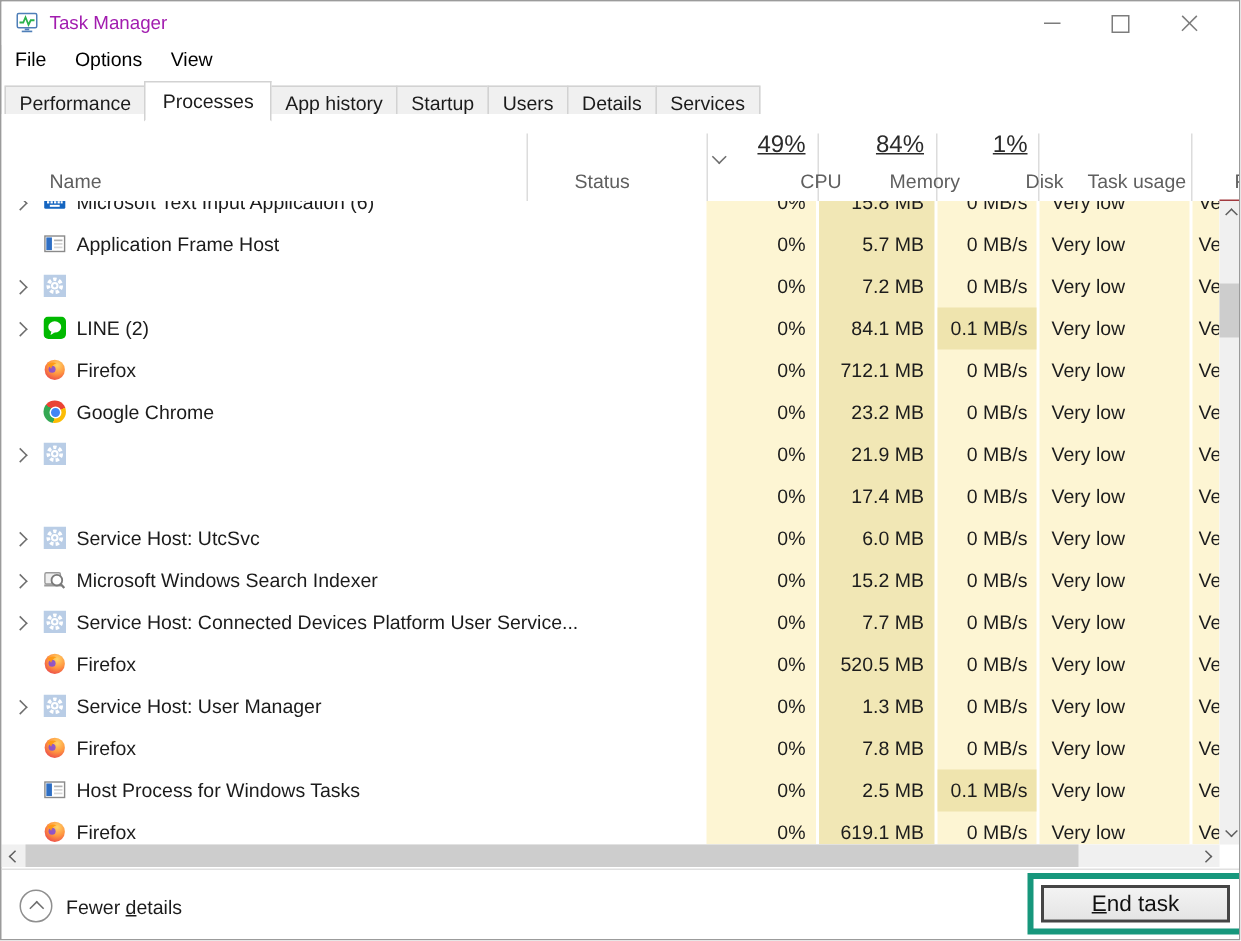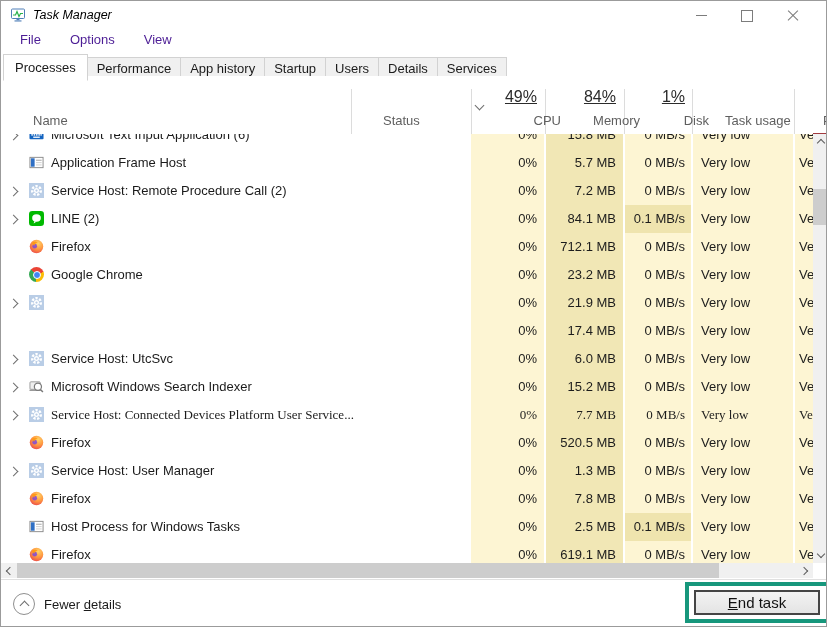--- a/index.html
+++ b/index.html
@@ -2,32 +2,32 @@
 <html><head>
 <meta charset="utf-8">
 <style>
   html,body{margin:0;padding:0;}
   body{font-family:"Liberation Sans", sans-serif; background:#fff;}
   .window{position:relative;width:827px;height:627px;background:#fff;border:1px solid #9b9b9b;box-sizing:border-box;overflow:hidden;}
 
   
   .titlebar{position:absolute;left:0;top:0;width:100%;height:29px;background:#fff;}
   .titlebar .app-icon{position:absolute;left:9px;top:6px;width:16px;height:16px;}
-  .titlebar .title{position:absolute;left:32px;top:7px;font-size:12.5px;color:#000000;font-style:italic;}
+  .titlebar .title{position:absolute;left:32px;top:7px;font-size:12.5px;color:#a21caf;}
   .win-controls{position:absolute;right:10px;top:0;height:29px;display:flex;}
   .win-btn{width:46px;height:29px;display:flex;align-items:center;justify-content:center;}
   .glyph-min{width:11px;height:1px;background:#7c7c7c;}
   .glyph-max{width:10px;height:10px;border:1px solid #7c7c7c;}
   .glyph-close{position:relative;width:12px;height:12px;}
   .glyph-close:before,.glyph-close:after{content:"";position:absolute;left:-1px;top:5px;width:14px;height:1.2px;background:#7c7c7c;}
   .glyph-close:before{transform:rotate(45deg);}
   .glyph-close:after{transform:rotate(-45deg);}
 
   
-  .menubar{position:absolute;left:10px;top:31px;display:flex;gap:29px;padding-left:9px;font-size:13px;color:#4c1d95;}
+  .menubar{position:absolute;left:0;top:31px;display:flex;gap:19px;padding-left:9px;font-size:13px;color:#000000;}
   .menubar span{cursor:default;}
 
   
   .tabstrip{position:absolute;left:2px;top:53px;display:flex;align-items:flex-end;}
   .tab{border:1px solid #d2d2d2;background:#f0f0f0;padding:3px 9px 4px 9px;font-size:13px;color:#1b1b1b;margin-right:-1px;white-space:nowrap;}
   .tab.active{background:#fff;border-bottom:1px solid #fff;padding:5px 11px 5px 11px;z-index:2;position:relative;}
 
   
   .hdr{position:absolute;left:0;top:75px;width:812px;height:58px;background:#fff;}
   .hdr-sep{position:absolute;top:13px;bottom:0;width:1px;background:#dcdcdc;}
@@ -111,22 +111,22 @@
     </div>
   </div>
 
   <div class="menubar">
     <span>File</span>
     <span>Options</span>
     <span>View</span>
   </div>
 
   <div class="tabstrip">
+    <div class="tab">Performance</div>
     <div class="tab active">Processes</div>
-    <div class="tab">Performance</div>
     <div class="tab">App history</div>
     <div class="tab">Startup</div>
     <div class="tab">Users</div>
     <div class="tab">Details</div>
     <div class="tab">Services</div>
   </div>
 
   <div class="hdr">
     <div class="hdr-sep" style="left:350px;"></div>
     <div class="hdr-sep" style="left:470px;"></div>
@@ -200,21 +200,20 @@
         <span class="cell cell-trend">Ve</span>
       </div>
       <div class="row" style="top: 43px;">
         <span class="expander chev chev-right"></span>
         <span class="proc-icon"><svg width="15" height="15" viewBox="0 0 16 16">
             <rect width="16" height="16" fill="#b9cde6"></rect>
             <circle cx="8" cy="8" r="4.6" fill="none" stroke="#fff" stroke-width="2.6" stroke-dasharray="2.4 1.6"></circle>
             <circle cx="8" cy="8" r="2.7" fill="#fff"></circle>
             <circle cx="8" cy="8" r="1.2" fill="#b9cde6"></circle>
           </svg></span>
-        <span class="proc-name">Service Host: Remote Procedure Call (2)</span>
         <span class="cell cell-cpu">0%</span>
         <span class="cell cell-mem">7.2 MB</span>
         <span class="cell cell-disk">0 MB/s</span>
         <span class="cell cell-power">Very low</span>
         <span class="cell cell-trend">Ve</span>
       </div>
       <div class="row" style="top: 71px;">
         <div class="disk-hot-bg" style="background: rgb(239, 228, 174);"></div>
         <span class="expander chev chev-right"></span>
         <span class="proc-icon"><svg width="15" height="15" viewBox="0 0 16 16">
@@ -307,21 +306,21 @@
             <circle cx="9.5" cy="8.3" r="3.8" fill="#fff" stroke="#7a7a7a" stroke-width="1.3"></circle>
             <line x1="12.2" y1="11.1" x2="14.8" y2="13.8" stroke="#7a7a7a" stroke-width="1.6"></line>
           </svg></span>
         <span class="proc-name">Microsoft Windows Search Indexer</span>
         <span class="cell cell-cpu">0%</span>
         <span class="cell cell-mem">15.2 MB</span>
         <span class="cell cell-disk">0 MB/s</span>
         <span class="cell cell-power">Very low</span>
         <span class="cell cell-trend">Ve</span>
       </div>
-      <div class="row" style="top: 267px; font-family: Liberation Serif, serif;">
+      <div class="row" style="top: 267px;">
         <span class="expander chev chev-right"></span>
         <span class="proc-icon"><svg width="15" height="15" viewBox="0 0 16 16">
             <rect width="16" height="16" fill="#b9cde6"></rect>
             <circle cx="8" cy="8" r="4.6" fill="none" stroke="#fff" stroke-width="2.6" stroke-dasharray="2.4 1.6"></circle>
             <circle cx="8" cy="8" r="2.7" fill="#fff"></circle>
             <circle cx="8" cy="8" r="1.2" fill="#b9cde6"></circle>
           </svg></span>
         <span class="proc-name">Service Host: Connected Devices Platform User Service...</span>
         <span class="cell cell-cpu">0%</span>
         <span class="cell cell-mem">7.7 MB</span>

